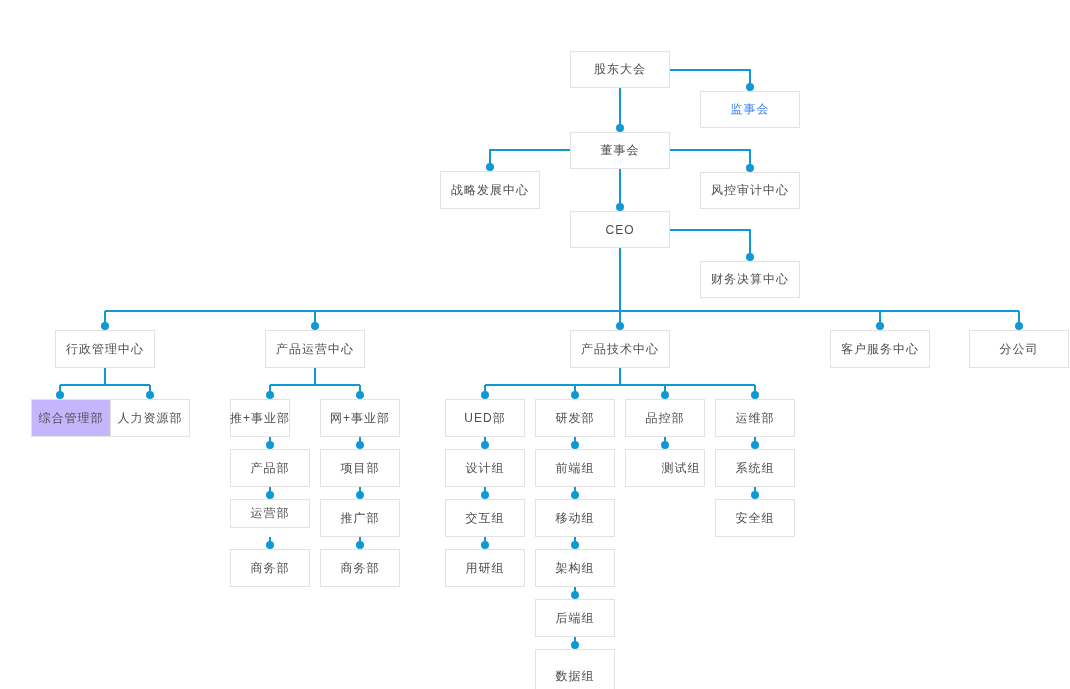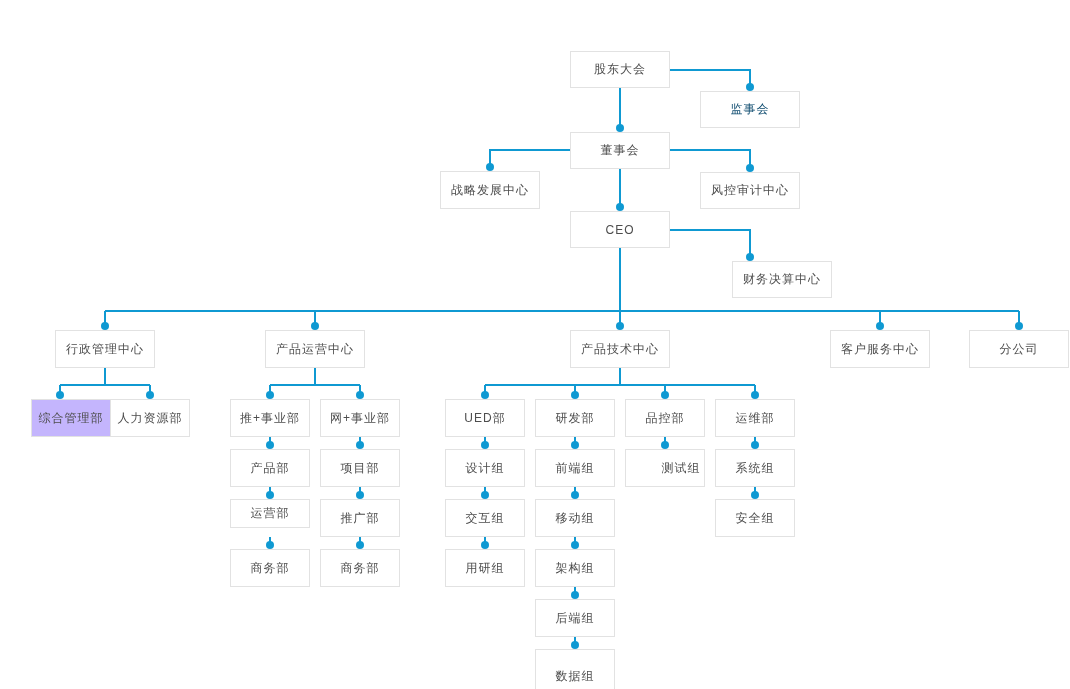--- a/index.html
+++ b/index.html
@@ -118,34 +118,34 @@
       <circle cx="575" cy="445" r="4" fill="#0f99d2"></circle>
       <circle cx="575" cy="495" r="4" fill="#0f99d2"></circle>
       <circle cx="575" cy="545" r="4" fill="#0f99d2"></circle>
       <circle cx="575" cy="595" r="4" fill="#0f99d2"></circle>
       <circle cx="575" cy="645" r="4" fill="#0f99d2"></circle>
       <circle cx="665" cy="445" r="4" fill="#0f99d2"></circle>
       <circle cx="755" cy="445" r="4" fill="#0f99d2"></circle>
       <circle cx="755" cy="495" r="4" fill="#0f99d2"></circle>
     </svg>
 <div class="node" style="left: 570px; top: 51px; width: 100px; height: 37px; background: rgb(255, 255, 255); border-color: rgb(226, 226, 226); color: rgb(77, 77, 77);">股东大会</div>
-    <div class="node" style="left: 700px; top: 91px; width: 100px; height: 37px; background: rgb(255, 255, 255); border-color: rgb(226, 226, 226); color: #0c4a6e; text-align: right;">监事会</div>
+    <div class="node" style="left: 700px; top: 91px; width: 100px; height: 37px; background: rgb(255, 255, 255); border-color: rgb(226, 226, 226); color: #3b82f6; text-align: right;">监事会</div>
     <div class="node" style="left: 570px; top: 132px; width: 100px; height: 37px; background: rgb(255, 255, 255); border-color: rgb(226, 226, 226); color: rgb(77, 77, 77);">董事会</div>
     <div class="node" style="left: 440px; top: 171px; width: 100px; height: 38px; background: rgb(255, 255, 255); border-color: rgb(226, 226, 226); color: rgb(77, 77, 77);">战略发展中心</div>
     <div class="node" style="left: 700px; top: 172px; width: 100px; height: 37px; background: rgb(255, 255, 255); border-color: rgb(226, 226, 226); color: rgb(77, 77, 77);">风控审计中心</div>
     <div class="node" style="left: 570px; top: 211px; width: 100px; height: 37px; background: rgb(255, 255, 255); border-color: rgb(226, 226, 226); color: rgb(77, 77, 77);">CEO</div>
-    <div class="node" style="left: 700px; top: 261px; width: 100px; height: 37px; background: rgb(255, 255, 255); border-color: rgb(226, 226, 226); color: rgb(77, 77, 77); margin-left: 32px;">财务决算中心</div>
+    <div class="node" style="left: 700px; top: 261px; width: 100px; height: 37px; background: rgb(255, 255, 255); border-color: rgb(226, 226, 226); color: rgb(77, 77, 77);">财务决算中心</div>
     <div class="node" style="left: 55px; top: 330px; width: 100px; height: 38px; background: rgb(255, 255, 255); border-color: rgb(226, 226, 226); color: rgb(77, 77, 77);">行政管理中心</div>
     <div class="node" style="left: 265px; top: 330px; width: 100px; height: 38px; background: rgb(255, 255, 255); border-color: rgb(226, 226, 226); color: rgb(77, 77, 77);">产品运营中心</div>
     <div class="node" style="left: 570px; top: 330px; width: 100px; height: 38px; background: rgb(255, 255, 255); border-color: rgb(226, 226, 226); color: rgb(77, 77, 77);">产品技术中心</div>
     <div class="node" style="left: 830px; top: 330px; width: 100px; height: 38px; background: rgb(255, 255, 255); border-color: rgb(226, 226, 226); color: rgb(77, 77, 77);">客户服务中心</div>
     <div class="node" style="left: 969px; top: 330px; width: 100px; height: 38px; background: rgb(255, 255, 255); border-color: rgb(226, 226, 226); color: rgb(77, 77, 77);">分公司</div>
     <div class="node" style="left: 31px; top: 399px; width: 80px; height: 38px; background: #c4b5fd; border-color: rgb(226, 226, 226); color: rgb(77, 77, 77);">综合管理部</div>
     <div class="node" style="left: 110px; top: 399px; width: 80px; height: 38px; background: rgb(255, 255, 255); border-color: rgb(226, 226, 226); color: rgb(77, 77, 77);">人力资源部</div>
-    <div class="node" style="left: 230px; top: 399px; width: 80px; height: 38px; background: rgb(255, 255, 255); border-color: rgb(226, 226, 226); color: rgb(77, 77, 77);">推+事业部</div>
+    <div class="node" style="left: 230px; top: 399px; width: 60px; height: 38px; background: rgb(255, 255, 255); border-color: rgb(226, 226, 226); color: rgb(77, 77, 77);">推+事业部</div>
     <div class="node" style="left: 320px; top: 399px; width: 80px; height: 38px; background: rgb(255, 255, 255); border-color: rgb(226, 226, 226); color: rgb(77, 77, 77);">网+事业部</div>
     <div class="node" style="left: 445px; top: 399px; width: 80px; height: 38px; background: rgb(255, 255, 255); border-color: rgb(226, 226, 226); color: rgb(77, 77, 77);">UED部</div>
     <div class="node" style="left: 535px; top: 399px; width: 80px; height: 38px; background: rgb(255, 255, 255); border-color: rgb(226, 226, 226); color: rgb(77, 77, 77);">研发部</div>
     <div class="node" style="left: 625px; top: 399px; width: 80px; height: 38px; background: rgb(255, 255, 255); border-color: rgb(226, 226, 226); color: rgb(77, 77, 77);">品控部</div>
     <div class="node" style="left: 715px; top: 399px; width: 80px; height: 38px; background: rgb(255, 255, 255); border-color: rgb(226, 226, 226); color: rgb(77, 77, 77);">运维部</div>
     <div class="node" style="left: 230px; top: 449px; width: 80px; height: 38px; background: rgb(255, 255, 255); border-color: rgb(226, 226, 226); color: rgb(77, 77, 77);">产品部</div>
     <div class="node" style="left: 320px; top: 449px; width: 80px; height: 38px; background: rgb(255, 255, 255); border-color: rgb(226, 226, 226); color: rgb(77, 77, 77);">项目部</div>
     <div class="node" style="left: 445px; top: 449px; width: 80px; height: 38px; background: rgb(255, 255, 255); border-color: rgb(226, 226, 226); color: rgb(77, 77, 77);">设计组</div>
     <div class="node" style="left: 535px; top: 449px; width: 80px; height: 38px; background: rgb(255, 255, 255); border-color: rgb(226, 226, 226); color: rgb(77, 77, 77);">前端组</div>
     <div class="node" style="left: 625px; top: 449px; width: 80px; height: 38px; background: rgb(255, 255, 255); border-color: rgb(226, 226, 226); color: rgb(77, 77, 77); padding-left: 32px;">测试组</div>

